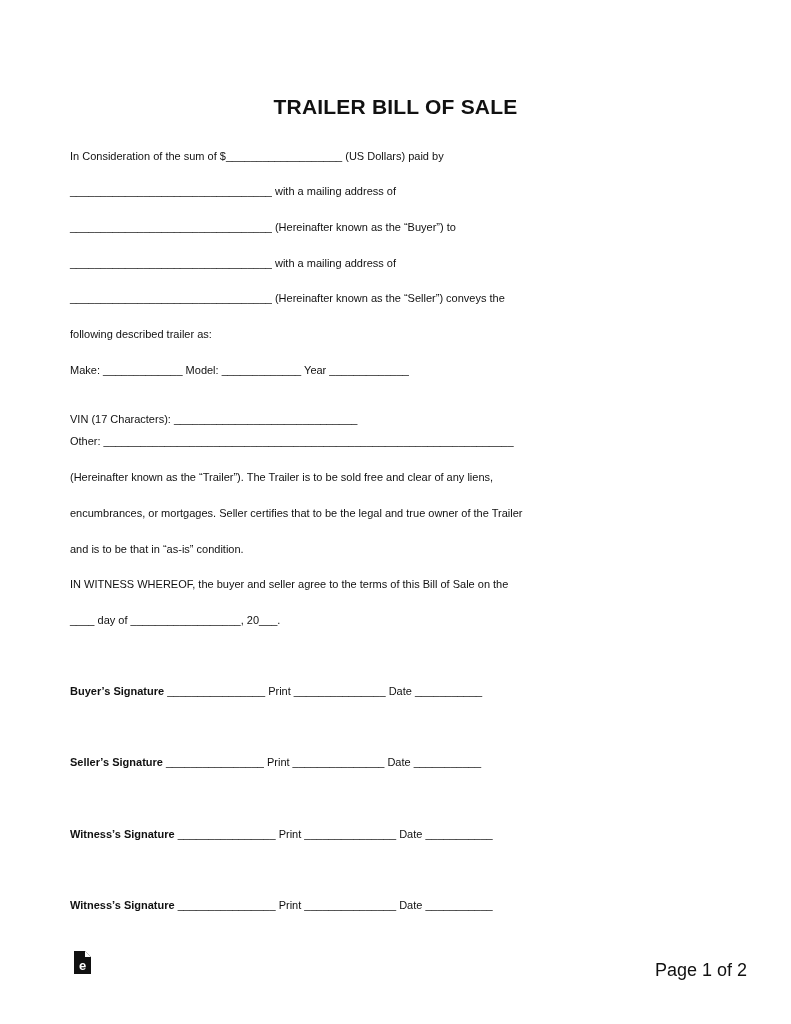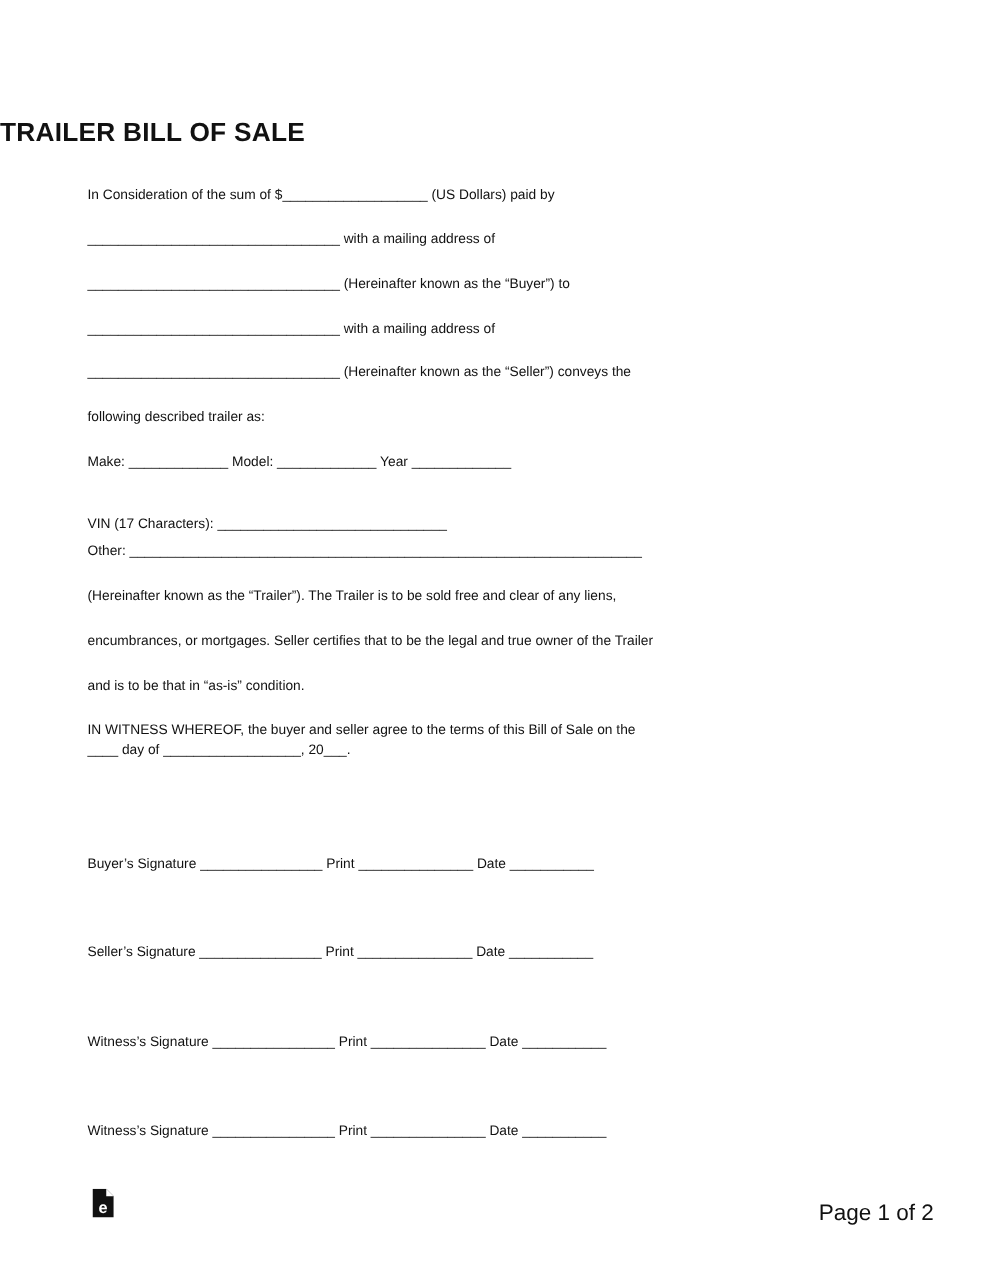--- a/index.html
+++ b/index.html
@@ -1,21 +1,21 @@
 <!DOCTYPE html>
 <html><head>
 <meta charset="utf-8">
 <style>
   html, body { margin:0; padding:0; background:#ffffff; }
   body { width:791px; height:1024px; position:relative; overflow:hidden;
          font-family:"Liberation Sans", sans-serif; color:#111; }
   .t { position:absolute; left:70px; font-size:11px; white-space:pre; line-height:18px; }
-  .title { position:absolute; left:0; width:791px; top:95px; 
+  .title { position:absolute; left:0; width:791px; top:95px; text-align:center;
            font-size:21px; font-weight:bold; letter-spacing:0.2px; }
-  .b { font-weight:normal; }
+  .b { font-weight:bold; }
   .logo { position:absolute; left:74px; top:951px; width:17px; height:23px; }
   .page { position:absolute; left:655px; top:960px; font-size:18px; }
 </style>
 </head>
 <body>
 
 <div class="title">TRAILER BILL OF SALE</div>
 
 <div class="t" style="top:147px">In Consideration of the sum of $___________________ (US Dollars) paid by</div>
 <div class="t" style="top:182px">_________________________________ with a mailing address of</div>
@@ -23,21 +23,21 @@
 <div class="t" style="top:254px">_________________________________ with a mailing address of</div>
 <div class="t" style="top:289px">_________________________________ (Hereinafter known as the “Seller”) conveys the</div>
 <div class="t" style="top:325px">following described trailer as:</div>
 <div class="t" style="top:361px">Make: _____________ Model: _____________ Year _____________</div>
 <div class="t" style="top:410px">VIN (17 Characters): ______________________________</div>
 <div class="t" style="top:432px">Other: ___________________________________________________________________</div>
 <div class="t" style="top:468px">(Hereinafter known as the “Trailer”). The Trailer is to be sold free and clear of any liens,</div>
 <div class="t" style="top:504px">encumbrances, or mortgages. Seller certifies that to be the legal and true owner of the Trailer</div>
 <div class="t" style="top:540px">and is to be that in “as-is” condition.</div>
 <div class="t" style="top:575px">IN WITNESS WHEREOF, the buyer and seller agree to the terms of this Bill of Sale on the</div>
-<div class="t" style="top:591px">____ day of __________________, 20___.</div>
+<div class="t" style="top:611px">____ day of __________________, 20___.</div>
 
 <div class="t" style="top:682px"><span class="b">Buyer’s Signature</span><span> ________________ Print _______________ Date ___________</span></div>
 <div class="t" style="top:753px"><span class="b">Seller’s Signature</span><span> ________________ Print _______________ Date ___________</span></div>
 <div class="t" style="top:825px"><span class="b">Witness’s Signature</span><span> ________________ Print _______________ Date ___________</span></div>
 <div class="t" style="top:896px"><span class="b">Witness’s Signature</span><span> ________________ Print _______________ Date ___________</span></div>
 
 <svg class="logo" viewBox="0 0 17 23">
   <path d="M0 0 H11 L17 6 V23 H0 Z" fill="#111"></path>
   <path d="M11 0 V6 H17" fill="#fff"></path>
   <text x="8.5" y="19" text-anchor="middle" font-family="Liberation Sans, sans-serif" font-weight="bold" font-size="13" fill="#fff">e</text>

